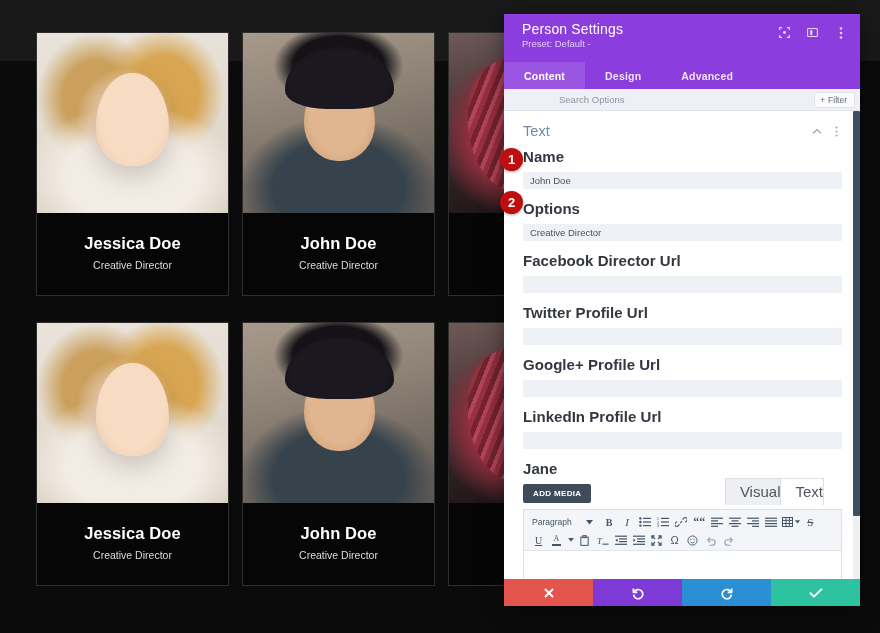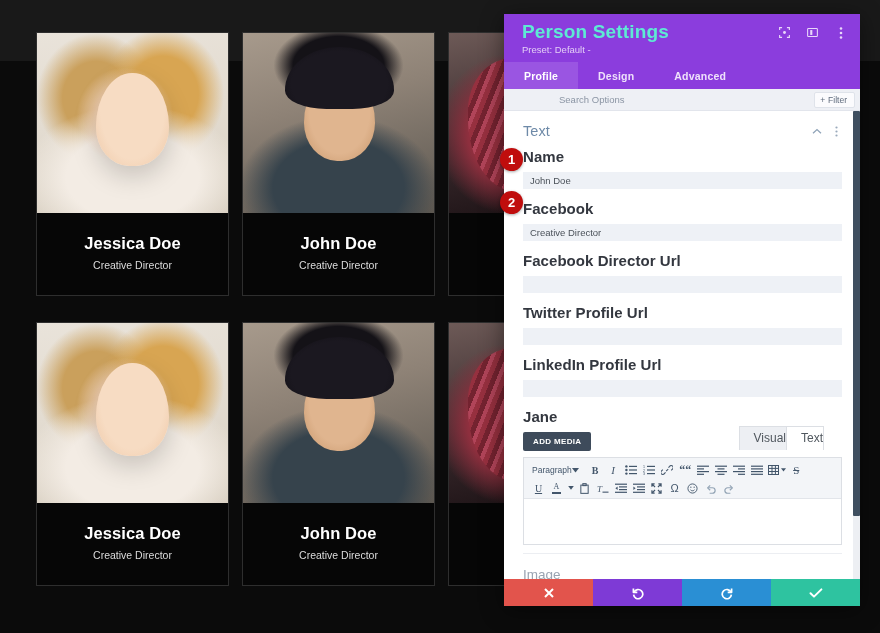--- a/index.html
+++ b/index.html
@@ -116,21 +116,21 @@
   .panel-header {
     background: #8b3ddd;
     height: 48px;
     padding: 7px 12px 0 18px;
     display: flex; align-items: flex-start;
     position: relative;
     flex: 0 0 auto;
   }
   .ph-titles { flex: 1 1 auto; }
   .panel-title {
-    color: #5eead4; font-size: 19px; font-weight: bold; letter-spacing: .15px;
+    color: #ffffff; font-size: 14px; font-weight: normal; letter-spacing: .15px;
   }
   .panel-preset {
     color: #e3cdf6; font-size: 9.5px; margin-top: 1px;
   }
   .ph-icons { display: flex; align-items: center; gap: 13px; padding-top: 4px; }
   .ph-icon { width: 15px; height: 15px; display: flex; align-items: center; justify-content: center; cursor: pointer; }
   .ph-icon svg { display: block; }
 
   
   .panel-tabs {
@@ -213,21 +213,21 @@
     font-size: 8px; font-weight: bold; letter-spacing: .35px;
     padding: 5px 10px; border: 0; border-radius: 2px;
     cursor: pointer;
     font-family: "Liberation Sans", sans-serif;
   }
   .editor-tabs {
     position: absolute; right: 18px; top: 0;
     display: flex; gap: 0;
   }
   .etab {
-    font-size: 12px; color: #50575e;
+    font-size: 15px; color: #50575e;
     padding: 4px 0 5px 14px;
     cursor: pointer;
     border: 1px solid #dcdfe4; border-bottom: 0;
     background: #edeff3;
     margin-left: -1px;
   }
   .etab.active { background: #ffffff; }
   .editor-wrap {
     border: 1px solid #dcdfe4;
     margin-top: 6px;
@@ -240,21 +240,21 @@
   }
   .tb-row { display: flex; align-items: center; gap: 1px; min-height: 16px; }
   .tb-btn {
     width: 17px; height: 16px;
     display: flex; align-items: center; justify-content: center;
     color: #43566b; cursor: pointer;
     font-size: 10px;
   }
   .tb-sel {
     font-size: 8.5px; color: #43566b;
-    display: flex; align-items: center; 
+    display: flex; align-items: center; gap: 14px;
     padding: 0 3px 0 2px; cursor: pointer;
     margin-right: 4px;
   }
   .editor-area {
     height: 45px; background: #ffffff;
     cursor: text;
   }
 
   .collapsed-section {
     display: flex; align-items: center;
@@ -383,21 +383,21 @@
         <svg width="4" height="14" viewBox="0 0 4 14">
           <circle cx="2" cy="2.5" r="1.3" fill="#e9d8fa"></circle>
           <circle cx="2" cy="7" r="1.3" fill="#e9d8fa"></circle>
           <circle cx="2" cy="11.5" r="1.3" fill="#e9d8fa"></circle>
         </svg>
       </div>
     </div>
   </div>
 
   <div class="panel-tabs">
-    <div class="panel-tab active">Profile</div>
+    <div class="panel-tab active">Content</div>
     <div class="panel-tab">Design</div>
     <div class="panel-tab">Advanced</div>
   </div>
 
   <div class="search-row">
     <input class="search-input" type="text" placeholder="Search Options" style="">
     <div class="filter-btn">
       <span>+</span>
       <span>Filter</span>
     </div>
@@ -422,34 +422,38 @@
         </div>
       </div>
     </div>
 
     <div class="field">
       <div class="field-label">Name</div>
       <input class="field-input" type="text" value="John Doe" style="">
     </div>
 
     <div class="field">
-      <div class="field-label">Facebook</div>
+      <div class="field-label">Options</div>
       <input class="field-input" type="text" value="Creative Director" style="">
     </div>
 
     <div class="field">
       <div class="field-label">Facebook Director Url</div>
       <input class="field-input" type="text" value="" style="">
     </div>
 
     <div class="field">
       <div class="field-label">Twitter Profile Url</div>
       <input class="field-input" type="text" value="" style="">
     </div>
 
+    <div class="field">
+      <div class="field-label">Google+ Profile Url</div>
+      <input class="field-input" type="text" value="" style="">
+    </div>
 
     <div class="field">
       <div class="field-label">LinkedIn Profile Url</div>
       <input class="field-input" type="text" value="" style="">
     </div>
 
     <div class="field" style="position:relative; margin-bottom:8px;">
       <div class="field-label">Jane</div>
       <button class="addmedia-btn">ADD MEDIA</button>
 

